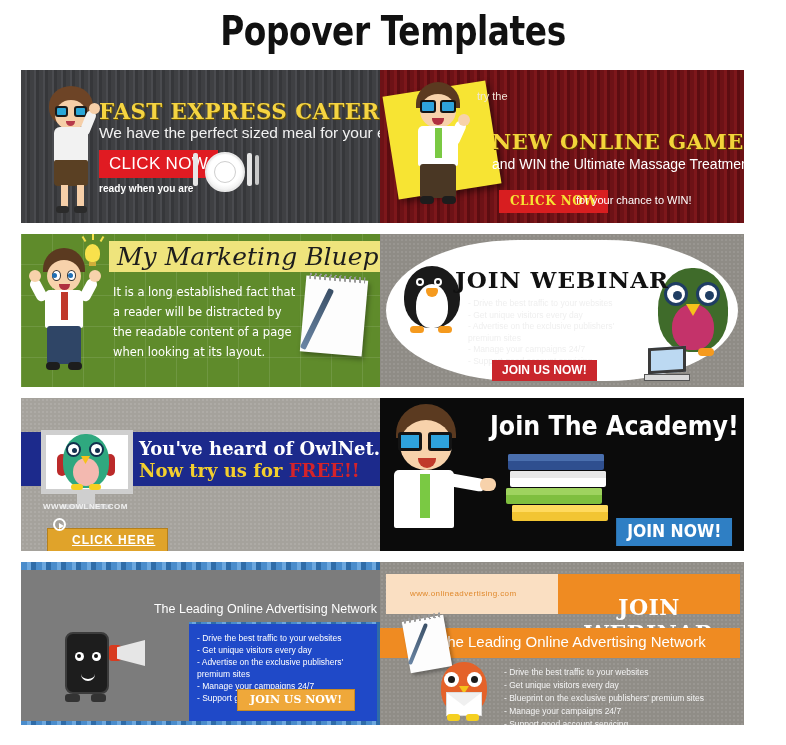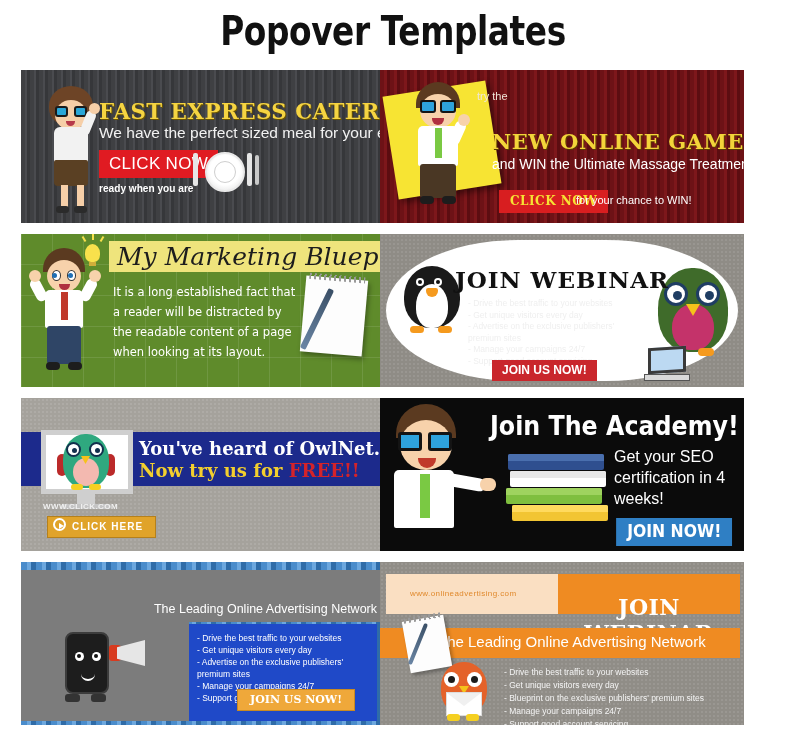--- a/index.html
+++ b/index.html
@@ -179,21 +179,21 @@
 
   
   .b5{background:#a5a29c;background-image:radial-gradient(rgba(255,255,255,.10) 1px,transparent 1px);background-size:4px 4px;}
   .b5 .blueband{position:absolute;left:0;right:0;top:34px;height:54px;background:#1c2a8c;}
   .b5 .l1{position:absolute;left:118px;top:40px;font-family:"DejaVu Serif",serif;font-weight:bold;font-size:18px;color:#ffffff;white-space:nowrap;}
   .b5 .l2{position:absolute;left:118px;top:62px;font-family:"DejaVu Serif",serif;font-weight:bold;font-size:18px;color:#f3cf2e;white-space:nowrap;}
   .b5 .l2 .free{color:#d4232a;}
   .b5 .badge{position:absolute;right:12px;top:74px;width:62px;height:62px;border-radius:50%;background:#f5e032;display:flex;align-items:center;justify-content:center;text-align:center;}
   .b5 .badge span{font-family:"DejaVu Serif",serif;font-weight:bold;font-size:13px;line-height:14px;color:#9c1c14;}
   .b5 .url{position:absolute;left:22px;top:104px;font-size:8px;font-weight:bold;color:#f0f0f0;letter-spacing:0.4px;}
-  .b5 .cta{position:absolute;left:26px;top:118px;background:#e0a32a;border:1px solid #b5801c;color:#ffffff;font-size:10px;font-weight:bold;letter-spacing:1px;padding:5px 12px 5px 24px;}
+  .b5 .cta{position:absolute;left:26px;top:130px;background:#e0a32a;border:1px solid #b5801c;color:#ffffff;font-size:12px;font-weight:bold;letter-spacing:1px;padding:5px 12px 5px 24px;text-decoration:underline;}
   .b5 .playic{position:absolute;left:32px;top:120px;width:13px;height:13px;border-radius:50%;border:2px solid #ffffff;box-sizing:border-box;}
   .b5 .playic:after{content:"";position:absolute;left:4px;top:2.5px;border-left:5px solid #ffffff;border-top:3px solid transparent;border-bottom:3px solid transparent;}
   .monitor{position:absolute;left:20px;top:32px;width:92px;height:64px;background:#ffffff;border:5px solid #cfcfcf;box-sizing:border-box;}
   .mon-stand{position:absolute;left:56px;top:96px;width:18px;height:12px;background:#cfcfcf;}
   .mon-base{position:absolute;left:40px;top:106px;width:50px;height:5px;background:#c4c4c4;border-radius:3px;}
   .owl-t{position:absolute;left:36px;top:36px;width:58px;height:56px;}
   .owl-t .obody{position:absolute;left:6px;top:0;width:46px;height:54px;background:#2fa87f;border-radius:48% 48% 44% 44%;}
   .owl-t .obelly{position:absolute;left:16px;top:24px;width:26px;height:28px;background:#f3b9b0;border-radius:50%;}
   .owl-t .oeye{position:absolute;top:8px;width:15px;height:15px;background:#ffffff;border-radius:50%;border:2px solid #12304d;box-sizing:border-box;}
   .owl-t .oeye.l{left:9px;}
@@ -408,21 +408,21 @@
         <div class="obody"></div>
         <div class="obelly"></div>
         <div class="oeye l"></div>
           <div class="oeye r"></div>
         <div class="obeak"></div>
         <div class="ofoot l"></div>
           <div class="ofoot r"></div>
       </div>
       <div class="l1">You've heard of OwlNet...</div>
       <div class="l2"><span>Now try us for </span><span class="free">FREE!!</span></div>
-      <div class="url">WWW.CLICK.COM</div>
+      <div class="url">WWW.OWLNET.COM</div>
       <div class="btn cta">CLICK HERE</div>
       <div class="playic"></div>
     </div>
 
     <div class="banner col-r row-3 b6">
       <div class="char">
         <div class="m-hair" style="left:16px;top:6px;width:60px;height:34px;border-radius:30px 30px 0 0;"></div>
         <div class="m-face" style="left:20px;top:22px;width:52px;height:50px;"></div>
         <div class="m-glasses">
           <i style="left:18px;top:34px;width:24px;height:19px;border-width:3px;"></i>
@@ -442,21 +442,20 @@
             <b style="background:#e8e8e8;"></b>
           </div>
         <div class="book" style="top:34px;left:-2px;background:#7fbf3f;">
             <b style="background:#9fd35f;"></b>
           </div>
         <div class="book" style="top:51px;left:4px;background:#f2c533;">
             <b style="background:#ffda5e;"></b>
           </div>
       </div>
       <div class="headline">Join The Academy!</div>
-      <div class="sub">Get your SEO certification in 4 weeks!</div>
       <div class="btn cta">JOIN NOW!</div>
     </div>
 
     <div class="banner col-l row-4 b7">
       <div class="graybox"></div>
       <div class="grayband"></div>
       <div class="sub">The Leading Online Advertising Network</div>
       <div class="phone">
         <div class="eye l"></div>
           <div class="eye r"></div>

